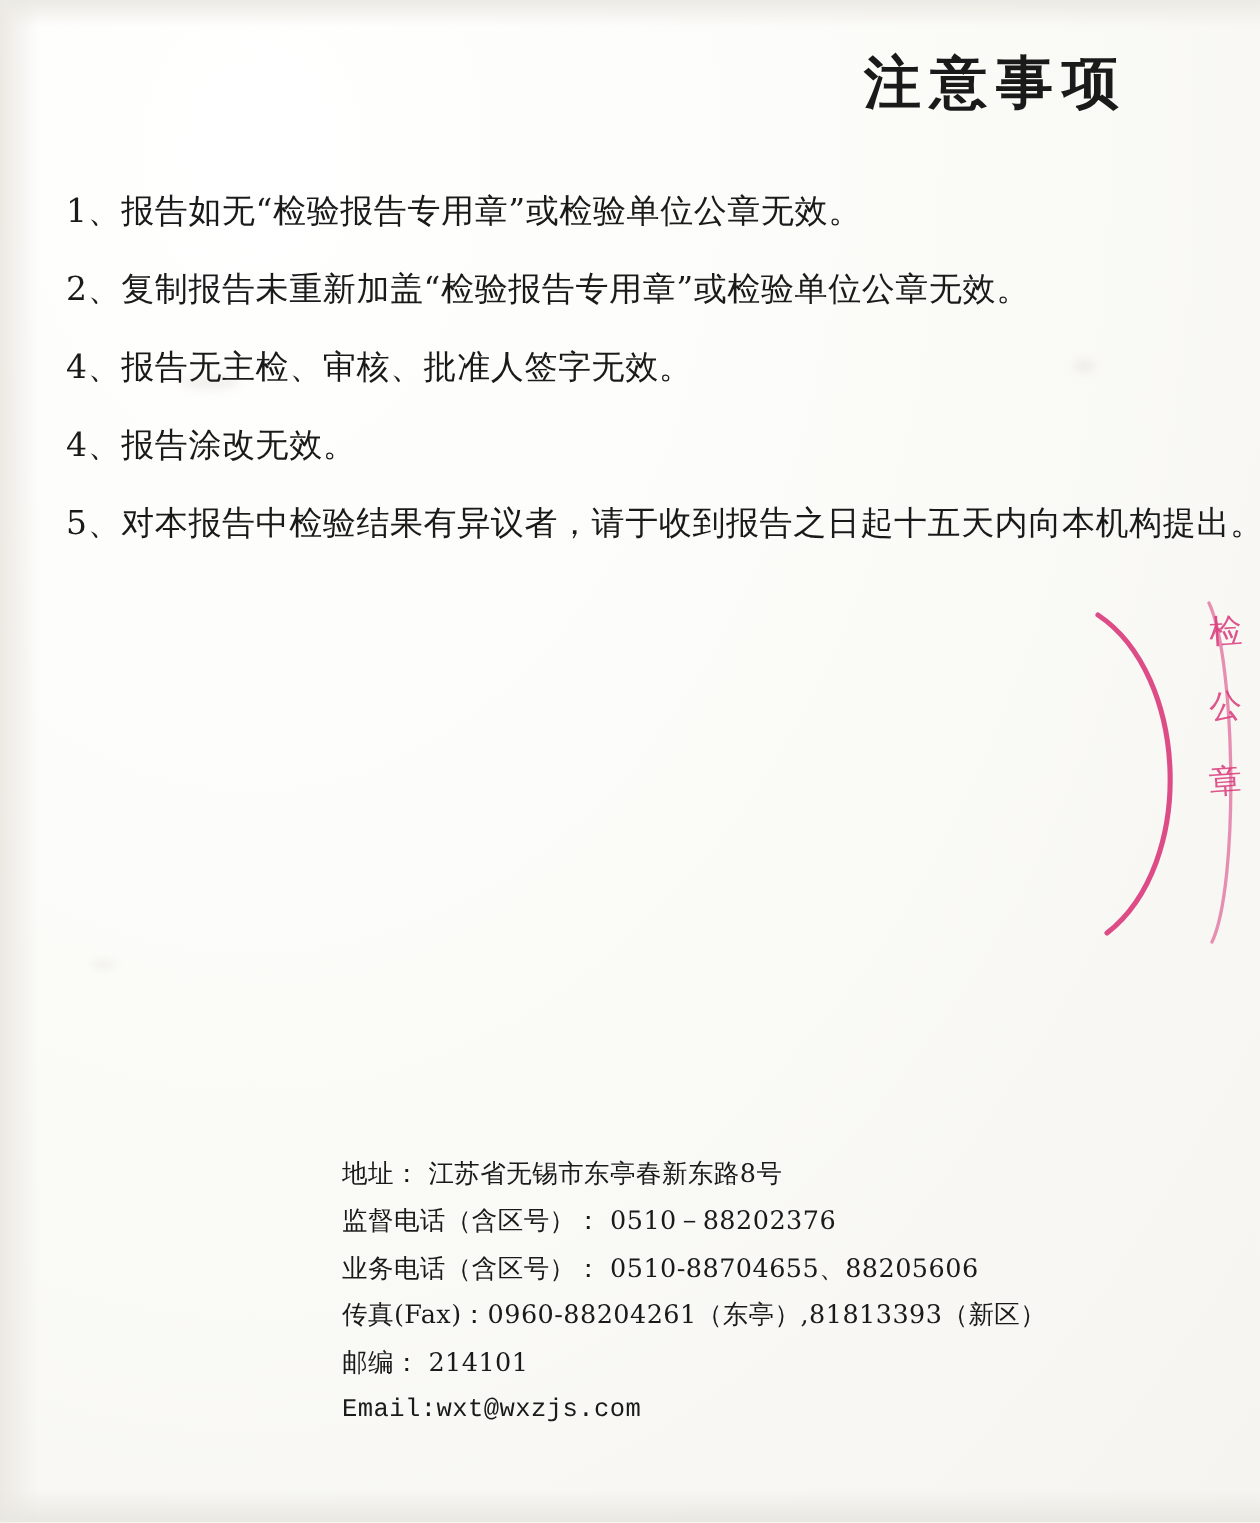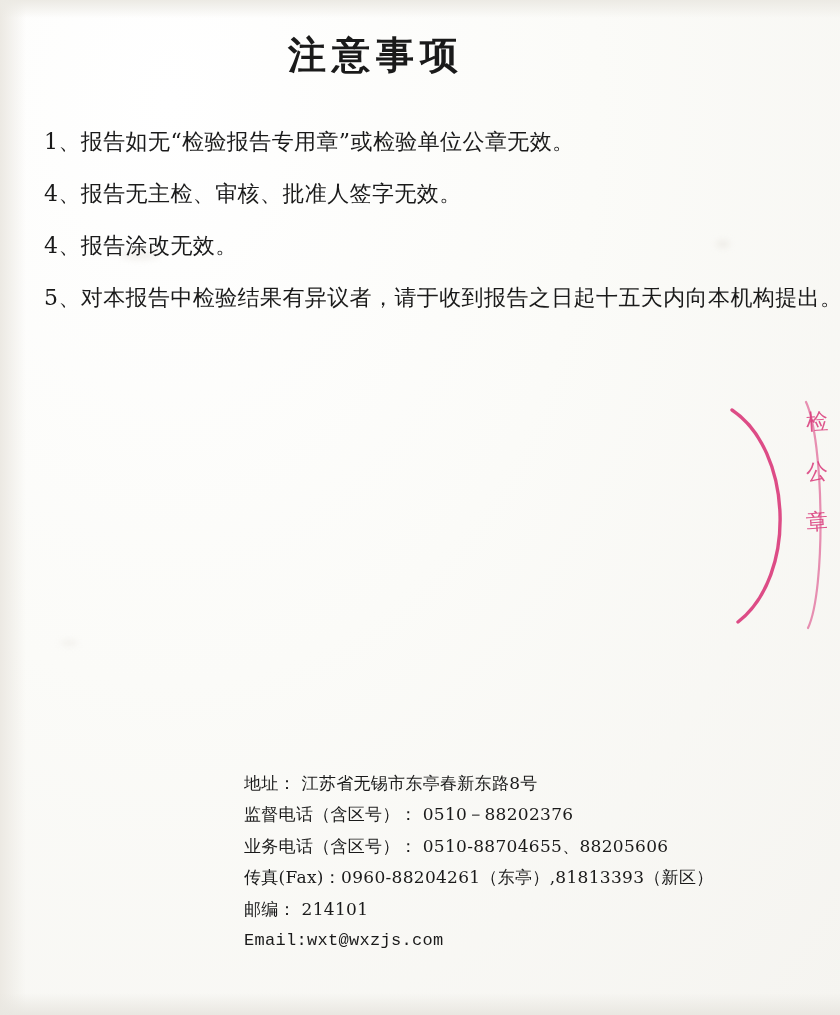--- a/index.html
+++ b/index.html
@@ -45,21 +45,21 @@
     z-index: 3;
     width: 840px;
     height: 1015px;
   }
 
   .doc-title {
     position: absolute;
     top: 30px;
     left: 0;
     width: 752px;
-    text-align: center;
+    text-align: right;
     font-size: 38px;
     font-weight: bold;
     letter-spacing: 6px;
     font-family: "DejaVu Serif", "Liberation Serif", serif;
   }
 
   .notes {
     position: absolute;
     top: 125px;
     left: 44px;
@@ -71,21 +71,20 @@
     margin-bottom: 19px;
     letter-spacing: 0.4px;
     white-space: nowrap;
   }
 
   .footer {
     position: absolute;
     left: 228px;
     top: 768px;
     width: 560px;
-    margin-left: 16px;
   }
   .footer-line {
     font-size: 17px;
     line-height: 1.85;
     letter-spacing: 0.3px;
     white-space: nowrap;
   }
   .footer-line.mono-mail {
     font-family: Liberation Mono, monospace;
   }
@@ -151,20 +150,21 @@
   <div>公</div>
   <div>章</div>
 </div>
 
 <div class="content">
 
   <div class="doc-title">注意事项</div>
 
   <div class="notes">
     <div class="note-item">1、报告如无“检验报告专用章”或检验单位公章无效。</div>
+    <div class="note-item">2、复制报告未重新加盖“检验报告专用章”或检验单位公章无效。</div>
     <div class="note-item">4、报告无主检、审核、批准人签字无效。</div>
     <div class="note-item">4、报告涂改无效。</div>
     <div class="note-item">5、对本报告中检验结果有异议者，请于收到报告之日起十五天内向本机构提出。</div>
   </div>
 
   <div class="footer">
     <div class="footer-line">地址：  江苏省无锡市东亭春新东路8号</div>
     <div class="footer-line">监督电话（含区号）：  0510－88202376</div>
     <div class="footer-line">业务电话（含区号）：  0510-88704655、88205606</div>
     <div class="footer-line">传真(Fax)：0960-88204261（东亭）,81813393（新区）</div>

